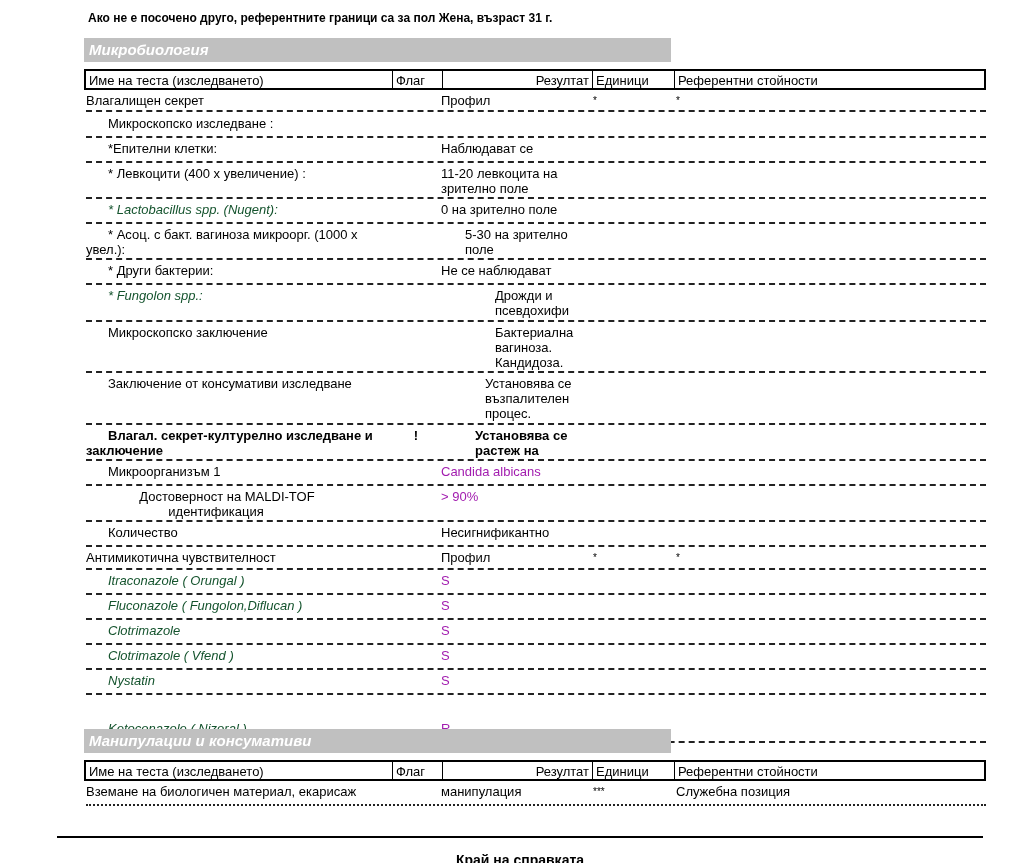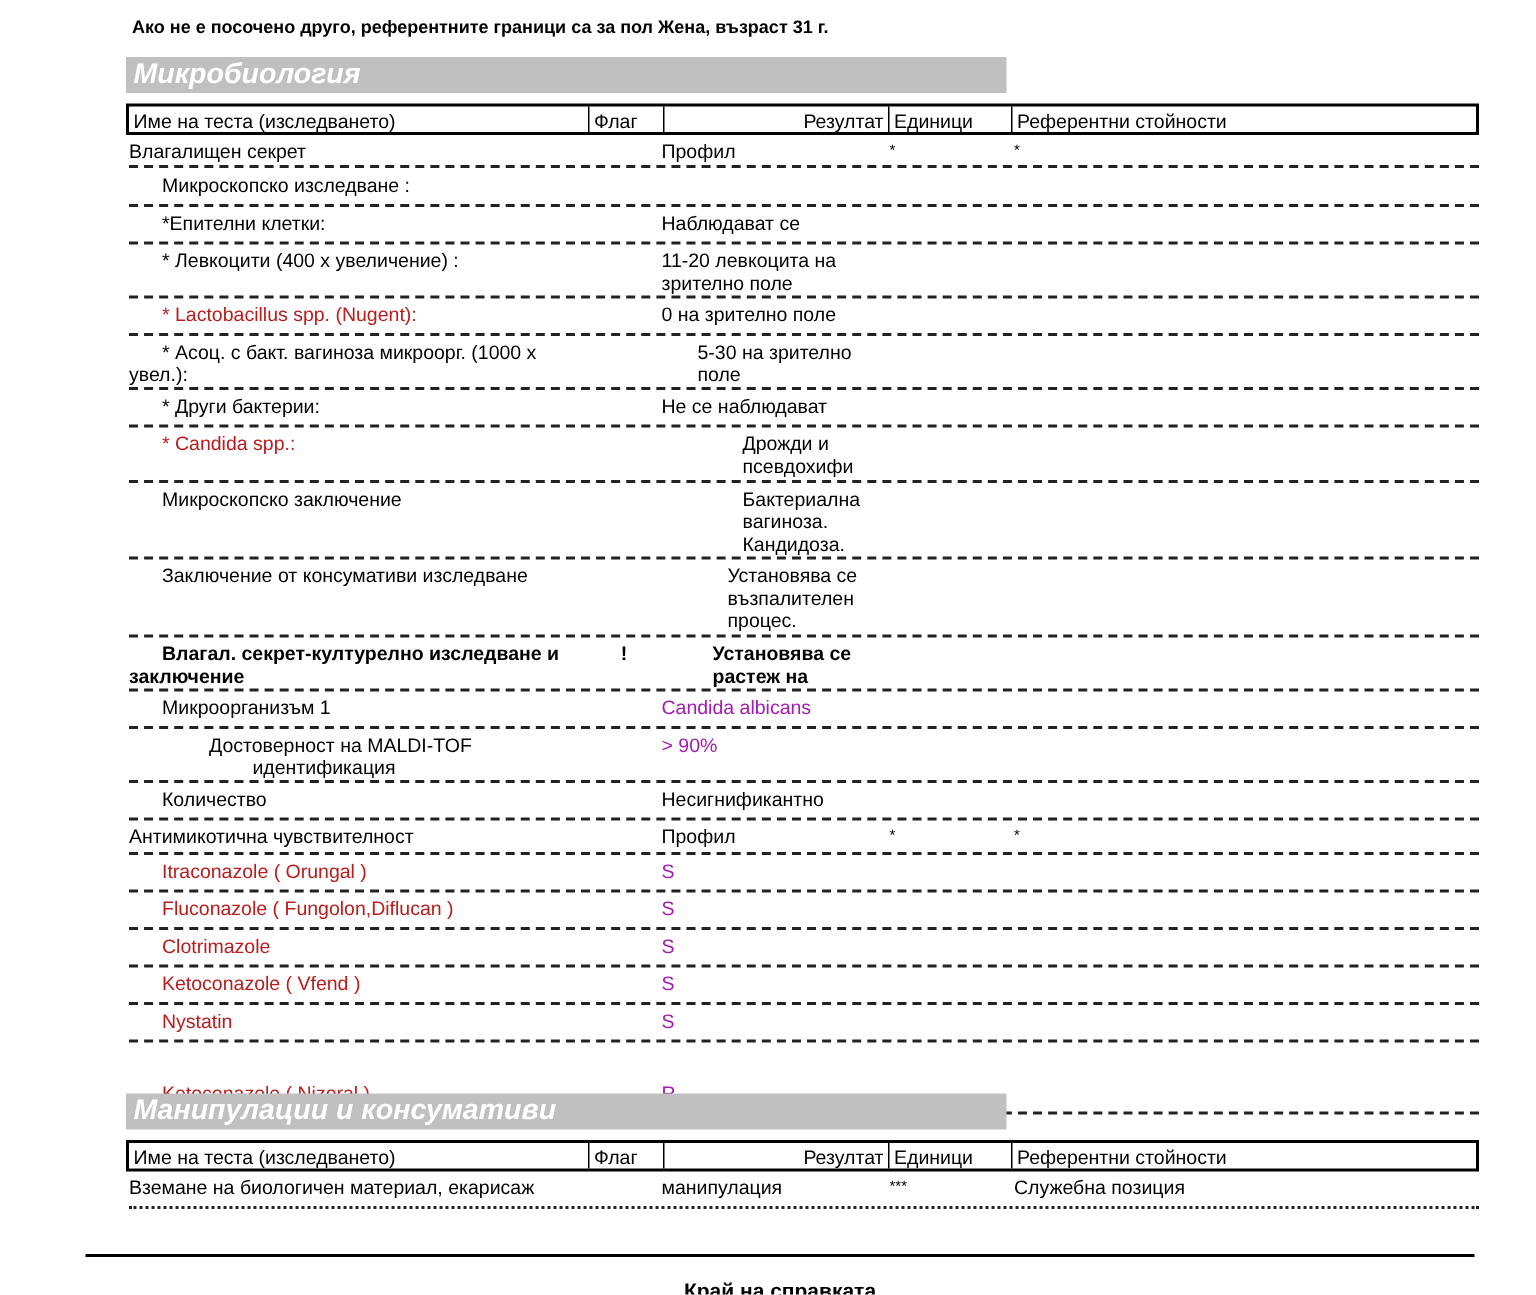--- a/index.html
+++ b/index.html
@@ -7,21 +7,21 @@
     width: 1024px; height: 863px; overflow: hidden; position: relative;
     font-family: "Liberation Sans", sans-serif; color: #000;
   }
   .intro {
     position: absolute; left: 88px; top: 11px;
     font-size: 12px; font-weight: bold; white-space: nowrap;
   }
   .section-header {
     position: absolute; left: 84px; width: 587px; height: 24px;
     background: #c0c0c0; color: #ffffff;
-    font-size: 19px; font-weight: bold; font-style: italic;
+    font-size: 15px; font-weight: bold; font-style: italic;
     line-height: 24px; padding-left: 5px; box-sizing: border-box;
   }
   .thead {
     position: absolute; left: 84px; width: 902px; height: 21px;
     border: 2px solid #000; box-sizing: border-box;
     font-size: 13px; display: flex;
   }
   .thead .c { height: 100%; box-sizing: border-box; line-height: 19px; padding: 0 3px; white-space: nowrap; }
   .thead .c + .c { border-left: 1.5px solid #000; }
   .c-name { width: 306px; }
@@ -29,21 +29,21 @@
   .c-res  { width: 150px; text-align: right; }
   .c-unit { width: 82px; }
   .c-ref  { flex: 1; }
   .row {
     position: absolute; left: 86px; width: 900px;
     border-bottom: 2px dashed #222;
     font-size: 13px; line-height: 15px;
   }
   .row .name { position: absolute; left: 0; top: 3px; width: 310px; }
   .row .name.indent { text-indent: 22px; }
-  .row .name.light { color: #b91c1c; }
+  .row .name.light { color: #14532d; font-style: italic; }
   .row .flag { position: absolute; left: 310px; width: 40px; top: 3px; text-align: center; }
   .row .res { position: absolute; left: 355px; width: 144px; top: 3px; }
   .row .unit { position: absolute; left: 507px; top: 3px; font-size: 10px; }
   .row .ref { position: absolute; left: 590px; top: 3px; }
   .row .ref.star { font-size: 10px; }
   .bold { font-weight: bold; }
   .grey { color: #a21caf; }
   .footer-rule {
     position: absolute; left: 57px; width: 926px; top: 836px; height: 0;
     border-top: 2px solid #000;
@@ -90,21 +90,21 @@
 </div>
 <div class="row" style="top:224px;height:34px;">
   <div class="name indent">* Асоц. с бакт. вагиноза микроорг. (1000 х увел.):</div>
   <div class="res" style="width:120px;left:379px;">5-30  на зрително поле</div>
 </div>
 <div class="row" style="top:260px;height:23px;">
   <div class="name indent">* Други бактерии:</div>
   <div class="res">Не се наблюдават</div>
 </div>
 <div class="row" style="top:285px;height:35px;">
-  <div class="name indent light">* Candida spp.:</div>
+  <div class="name indent light">* Fungolon spp.:</div>
   <div class="res" style="width:90px;left:409px;">Дрожди и псевдохифи</div>
 </div>
 <div class="row" style="top:322px;height:49px;">
   <div class="name indent">Микроскопско заключение</div>
   <div class="res" style="width:90px;left:409px;">Бактериална вагиноза. Кандидоза.</div>
 </div>
 <div class="row" style="top:373px;height:50px;">
   <div class="name indent">Заключение от консумативи изследване</div>
   <div class="res" style="width:100px;left:399px;">Установява се възпалителен процес.</div>
 </div>
@@ -137,21 +137,21 @@
 </div>
 <div class="row" style="top:595px;height:23px;">
   <div class="name indent light">Fluconazole ( Fungolon,Diflucan )</div>
   <div class="res grey">S</div>
 </div>
 <div class="row" style="top:620px;height:23px;">
   <div class="name indent light">Clotrimazole</div>
   <div class="res grey">S</div>
 </div>
 <div class="row" style="top:645px;height:23px;">
-  <div class="name indent light">Ketoconazole ( Vfend )</div>
+  <div class="name indent light">Clotrimazole ( Vfend )</div>
   <div class="res grey">S</div>
 </div>
 <div class="row" style="top:670px;height:23px;">
   <div class="name indent light">Nystatin</div>
   <div class="res grey">S</div>
 </div>
 <div class="row" style="top:718px;height:23px;">
   <div class="name indent light">Ketoconazole ( Nizoral )</div>
   <div class="res grey">R</div>
 </div>

